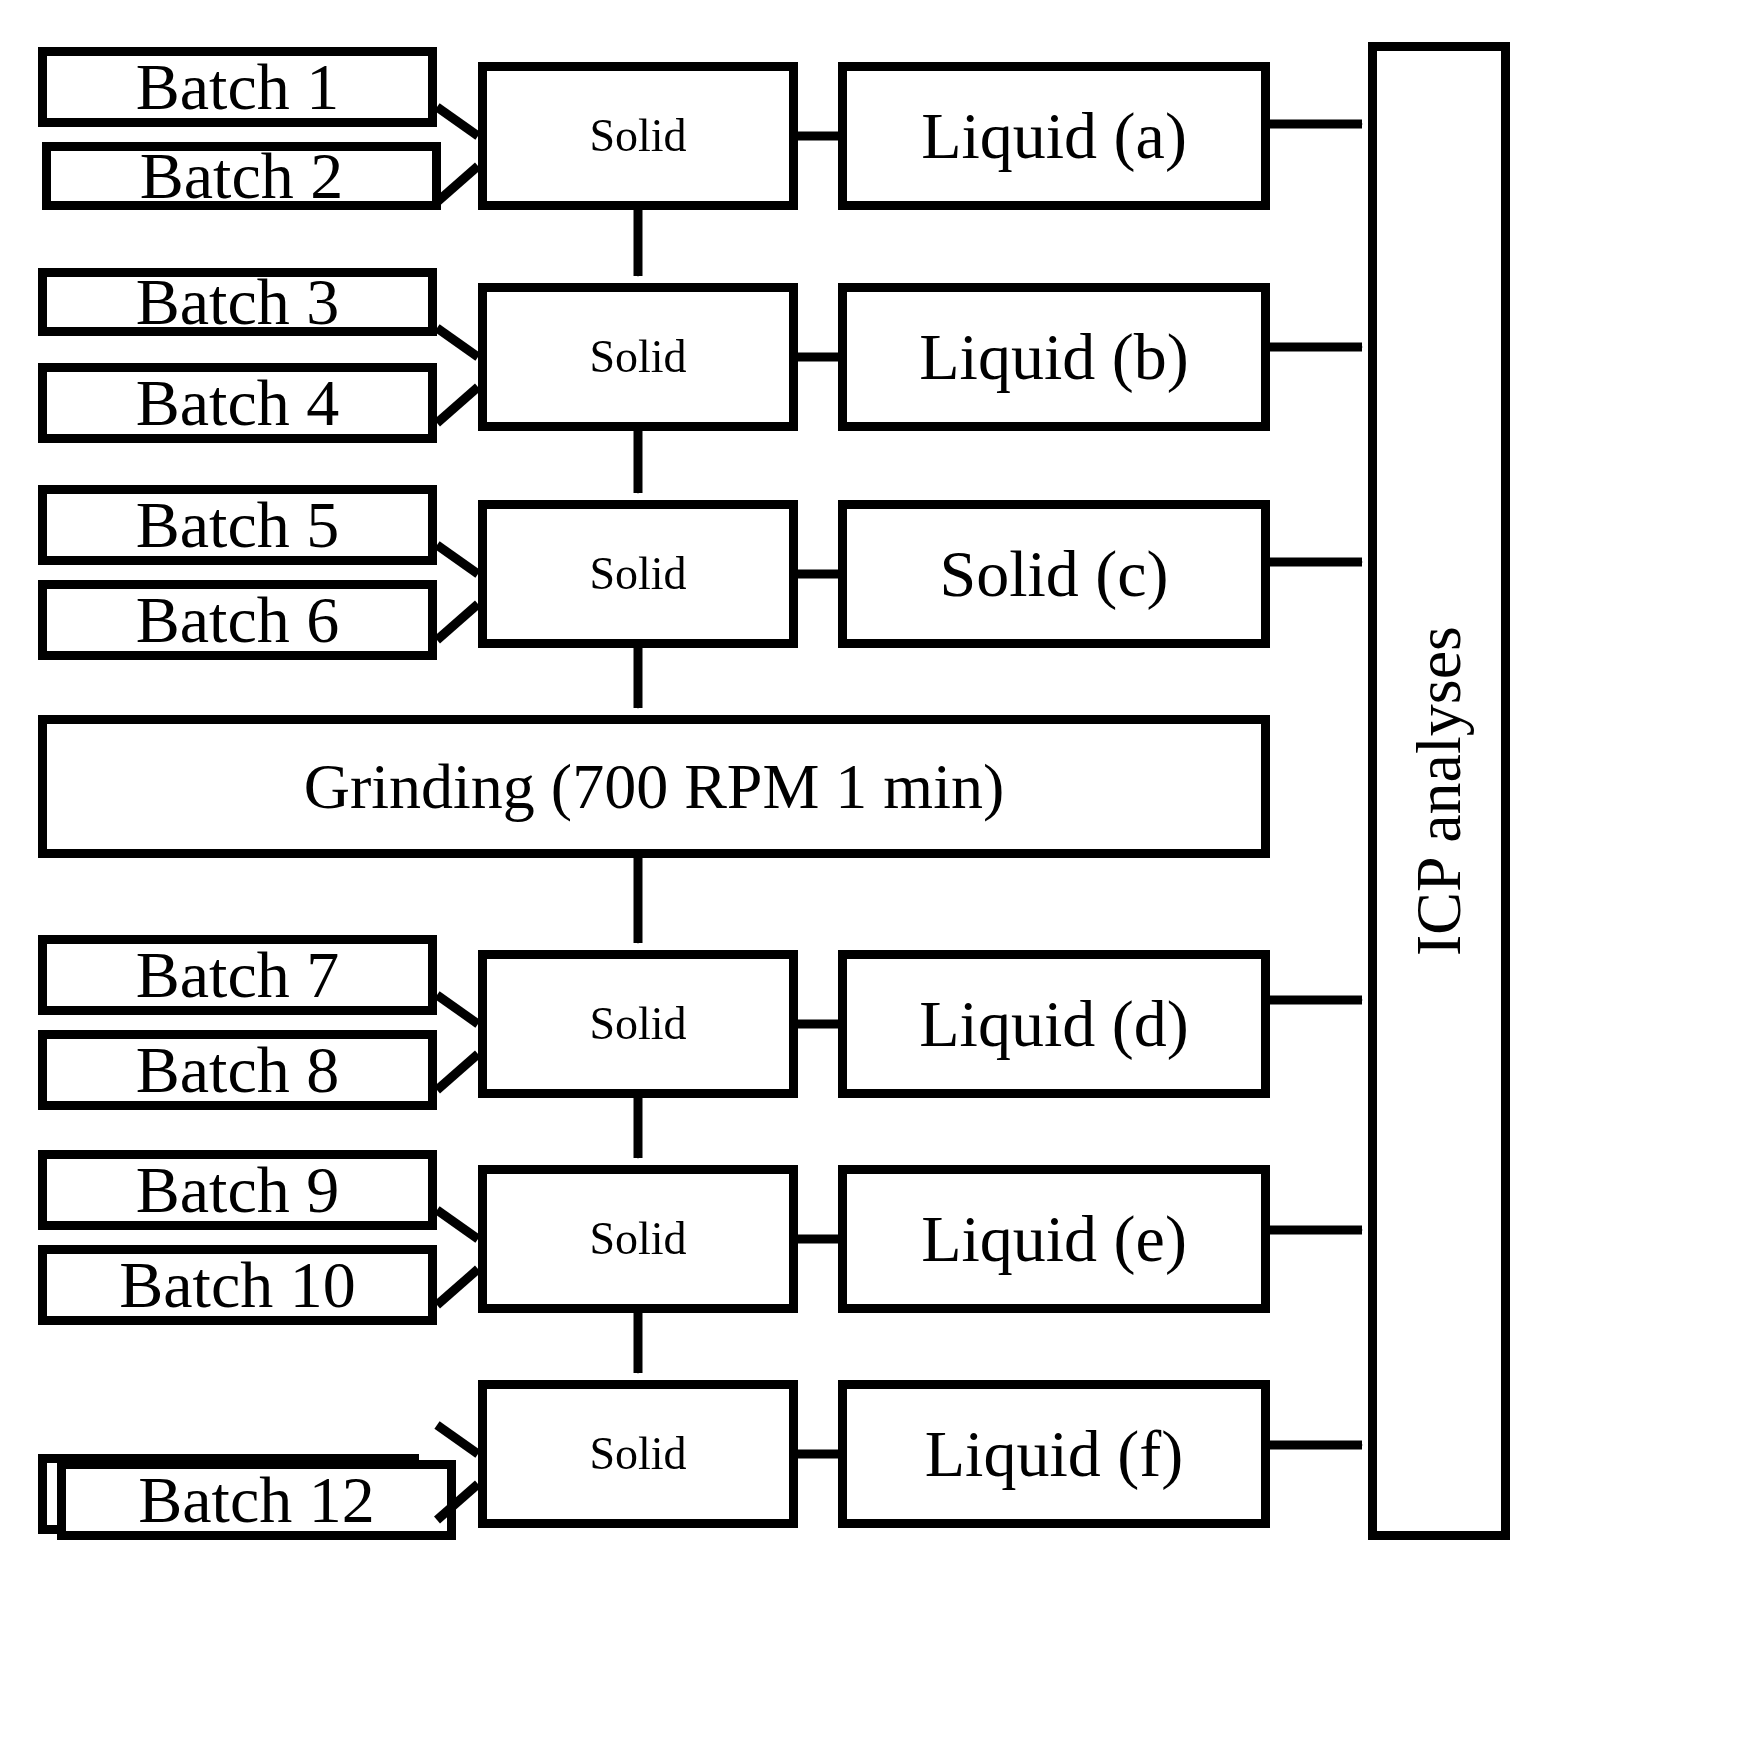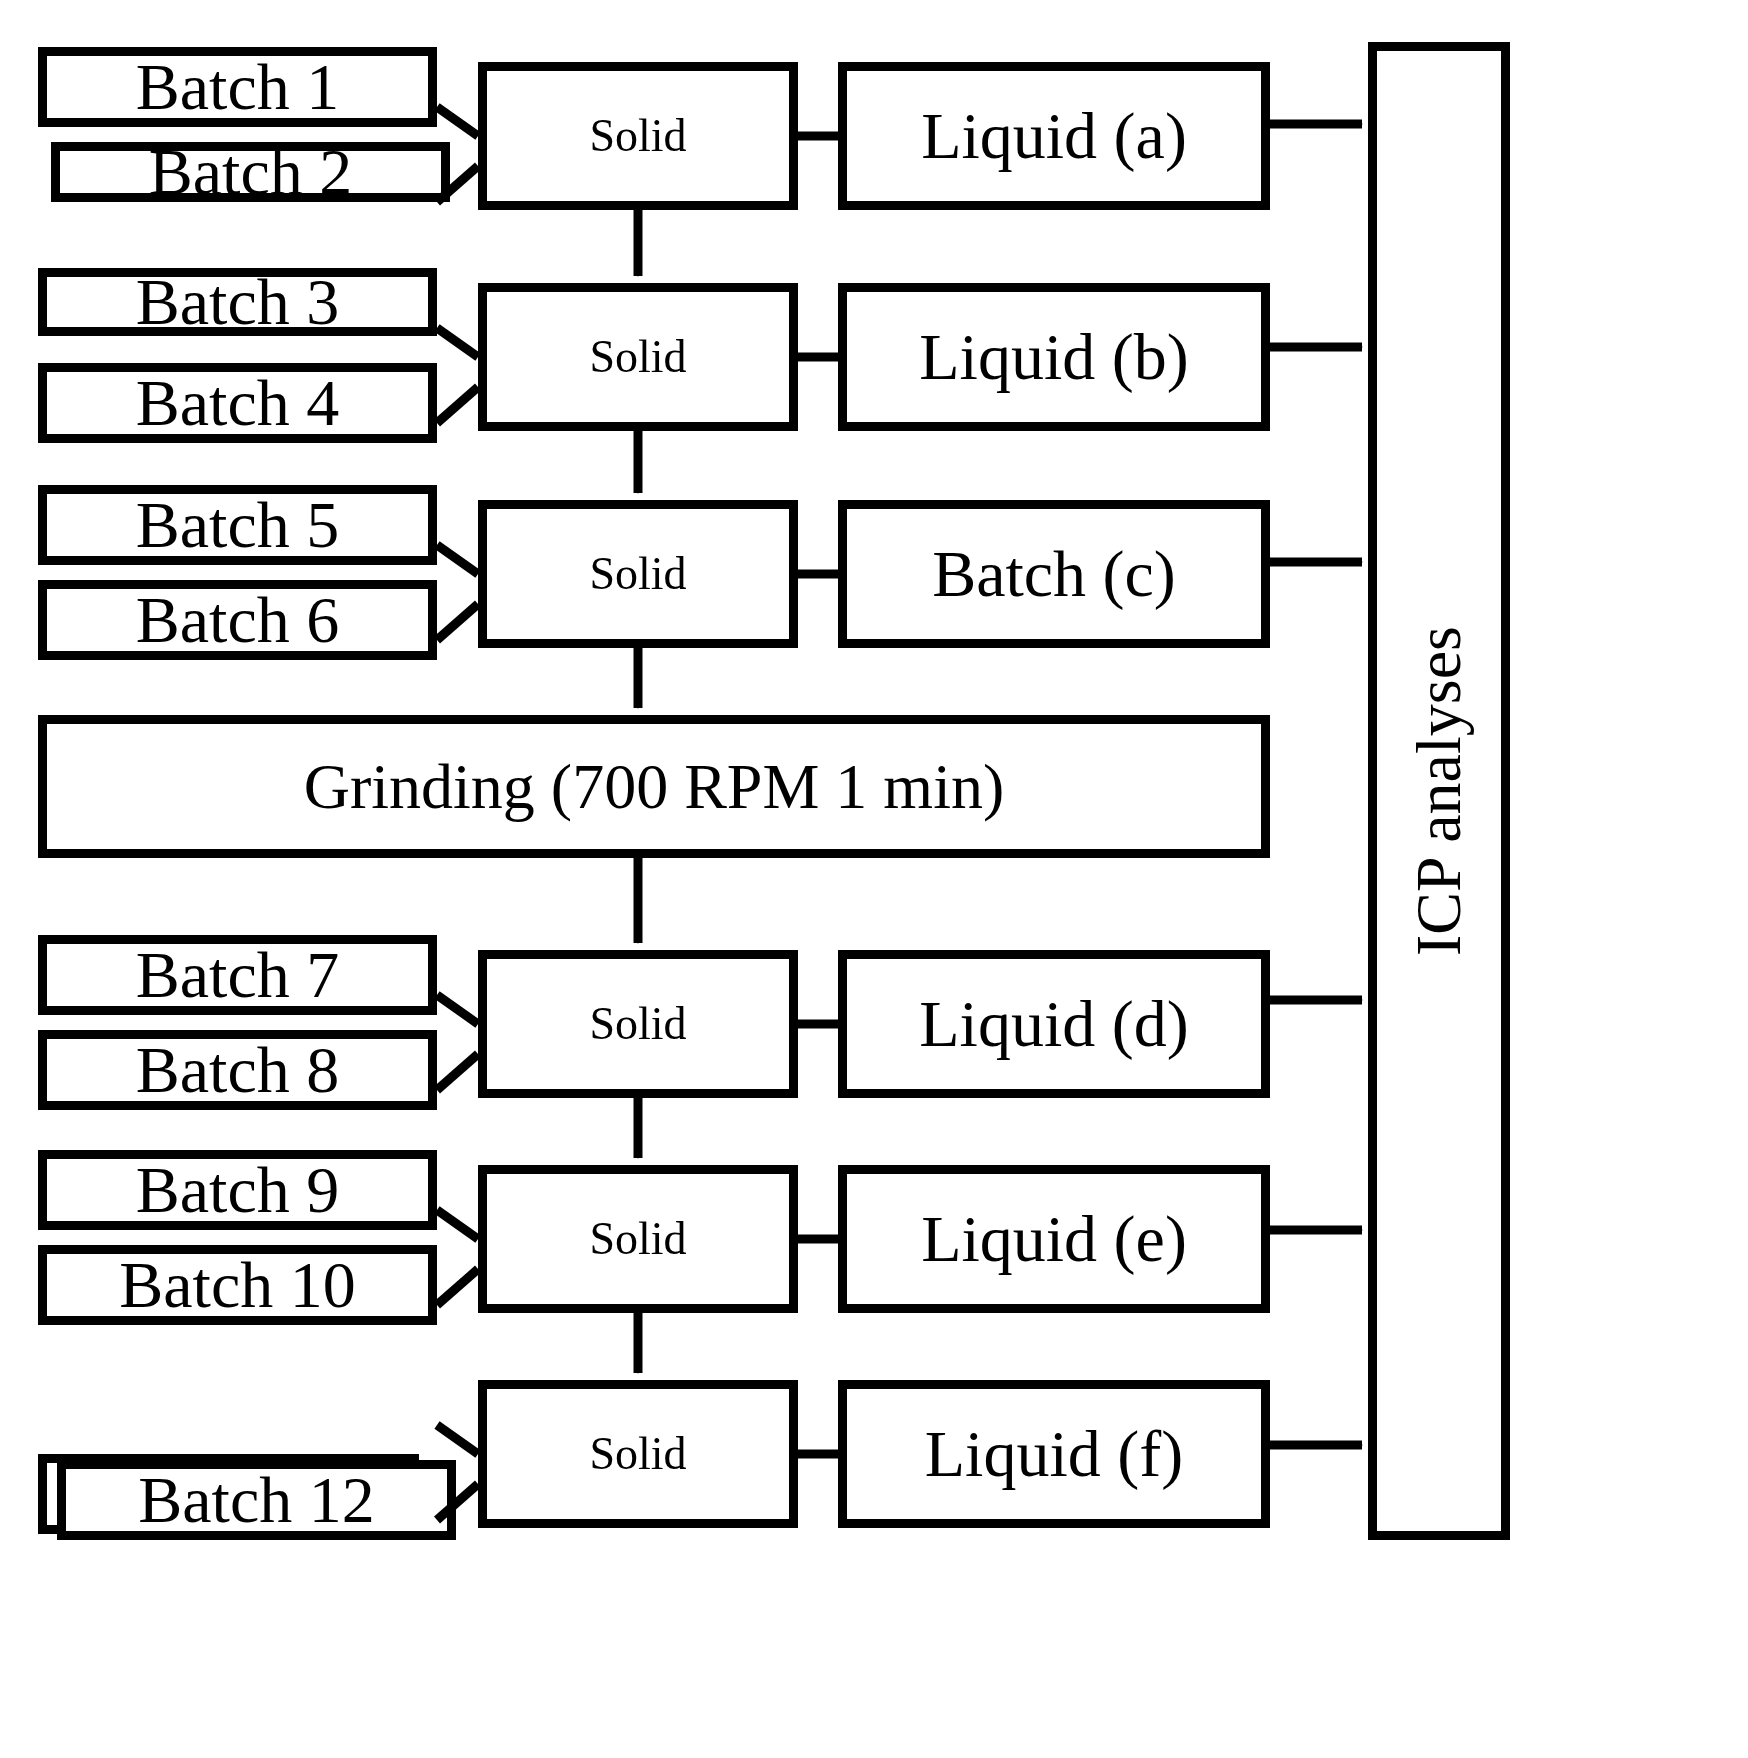--- a/index.html
+++ b/index.html
@@ -39,21 +39,21 @@
   }
 </style>
 </head>
 <body>
 
 <div id="page">
 
   <div class="box batch-box" style="left:38px;top:47px;width:399px;height:80px;">
     <span>Batch 1</span>
   </div>
-  <div class="box batch-box" style="left:51px;top:142px;width:399px;height:60px;text-align:right;">
+  <div class="box batch-box" style="left:42px;top:142px;width:399px;height:68px;text-align:right;">
     <span>Batch 2</span>
   </div>
   <div class="box solid-box" style="left:478px;top:62px;width:320px;height:148px;">
     <span>Solid</span>
   </div>
   <div class="box liquid-box" style="left:838px;top:62px;width:432px;height:148px;">
     <span>Liquid (a)</span>
   </div>
 
   <div class="box batch-box" style="left:38px;top:268px;width:399px;height:68px;">
@@ -72,21 +72,21 @@
   <div class="box batch-box" style="left:38px;top:485px;width:399px;height:80px;">
     <span>Batch 5</span>
   </div>
   <div class="box batch-box" style="left:38px;top:580px;width:399px;height:80px;">
     <span>Batch 6</span>
   </div>
   <div class="box solid-box" style="left:478px;top:500px;width:320px;height:148px;">
     <span>Solid</span>
   </div>
   <div class="box liquid-box" style="left:838px;top:500px;width:432px;height:148px;">
-    <span>Batch (c)</span>
+    <span>Solid (c)</span>
   </div>
 
   <div class="box grinding-box" style="left:38px;top:715px;width:1232px;height:143px;">
     <span>Grinding (700 RPM 1 min)</span>
   </div>
 
   <div class="box batch-box" style="left:38px;top:935px;width:399px;height:80px;">
     <span>Batch 7</span>
   </div>
   <div class="box batch-box" style="left:38px;top:1030px;width:399px;height:80px;">

